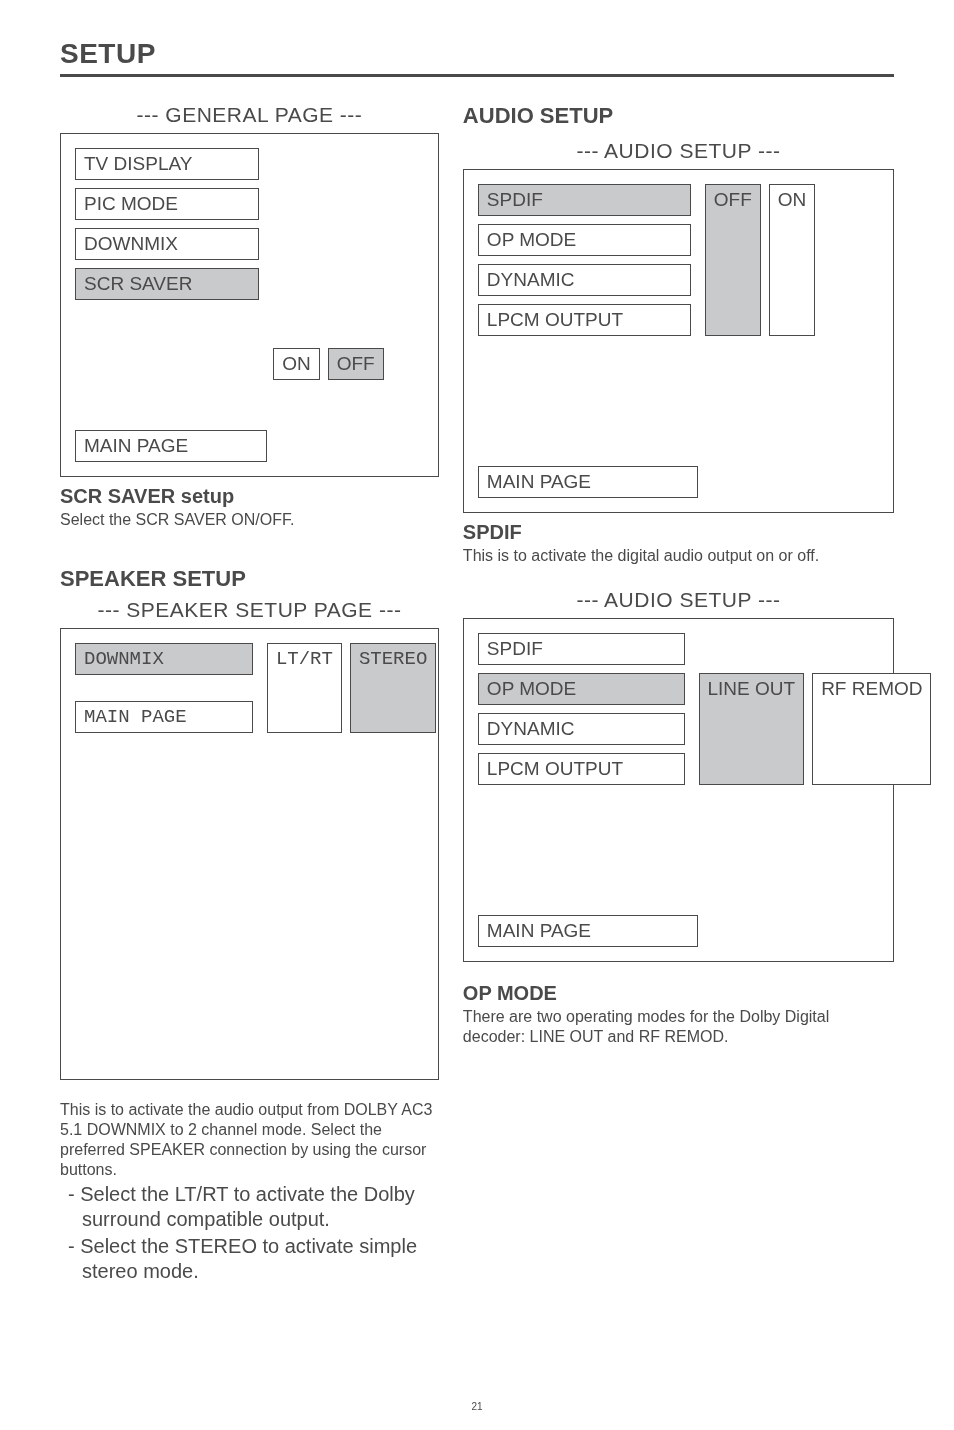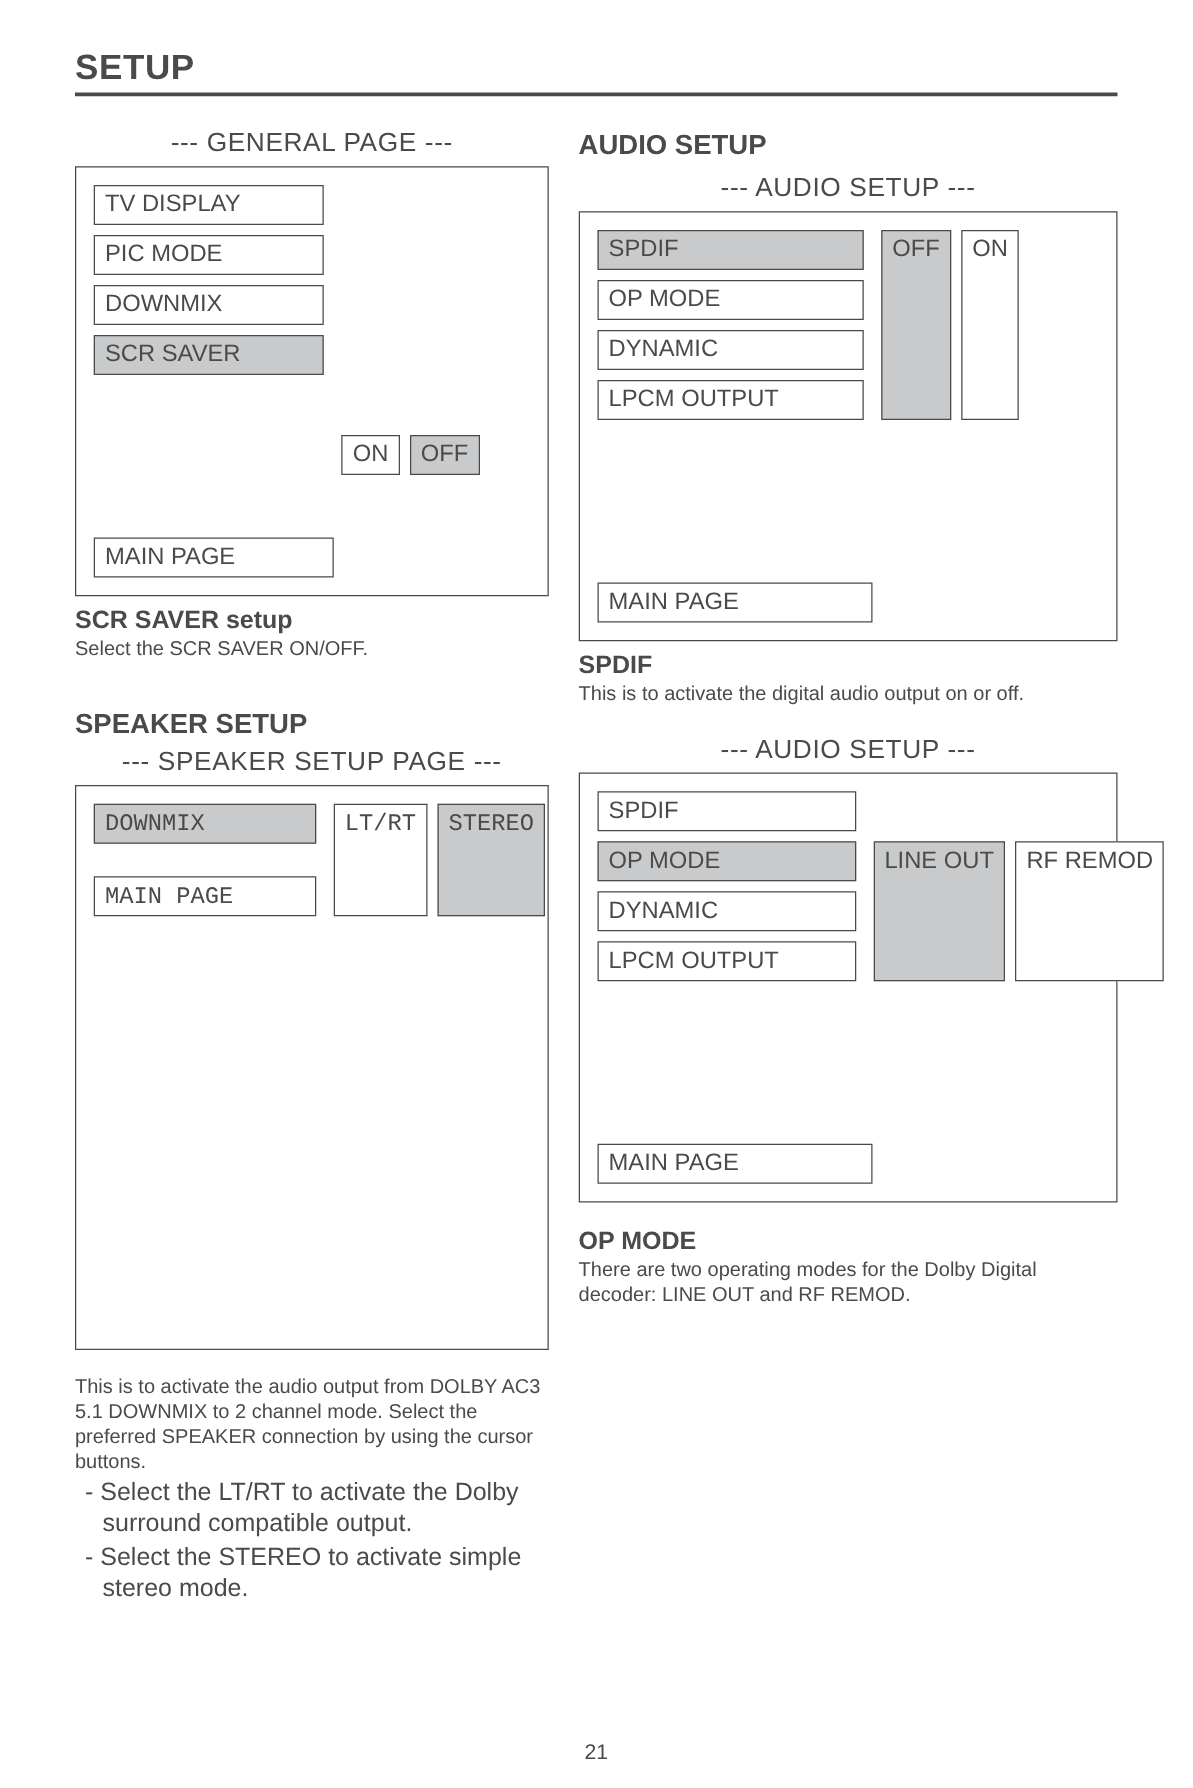--- a/index.html
+++ b/index.html
@@ -77,21 +77,21 @@
     line-height: 1.25;
     padding-left: 22px;
     text-indent: -14px;
     margin-top: 2px;
   }
   .page-num {
     position: absolute;
     bottom: 18px;
     left: 0; right: 0;
     text-align: center;
-    font-size: 17px;
+    font-size: 10px;
   }
   .left-indent { padding-left: 0; }
   .spacer-sm { height: 6px; }
 </style>
 </head>
 <body>
 
 <div class="page-title">SETUP</div>
 <hr class="title-rule">
 

